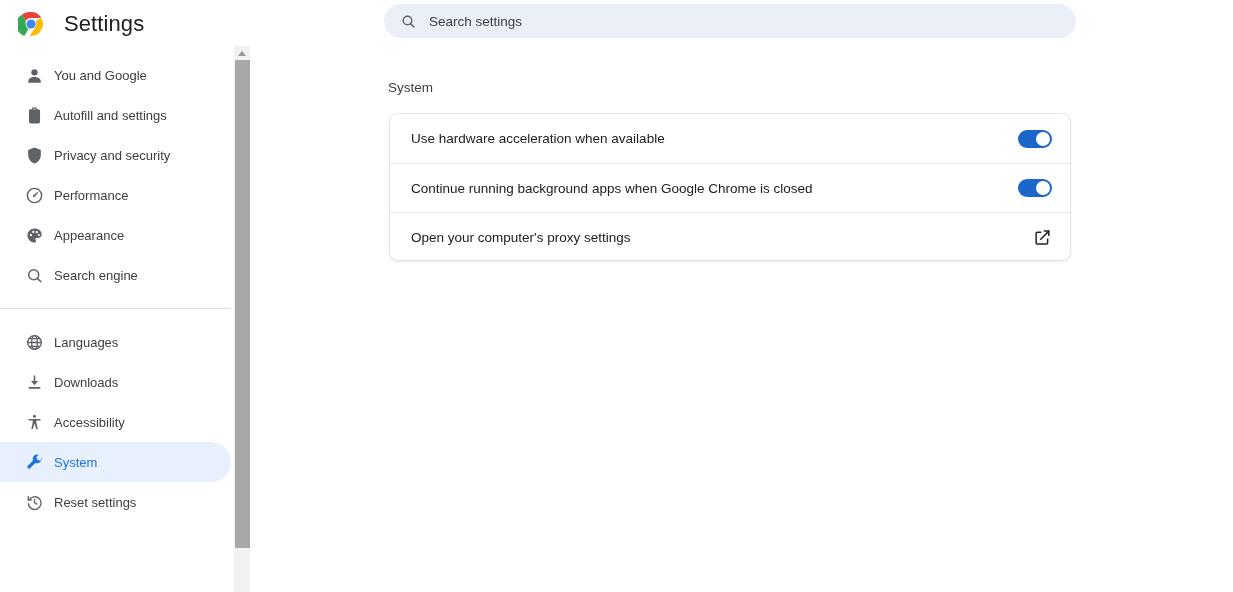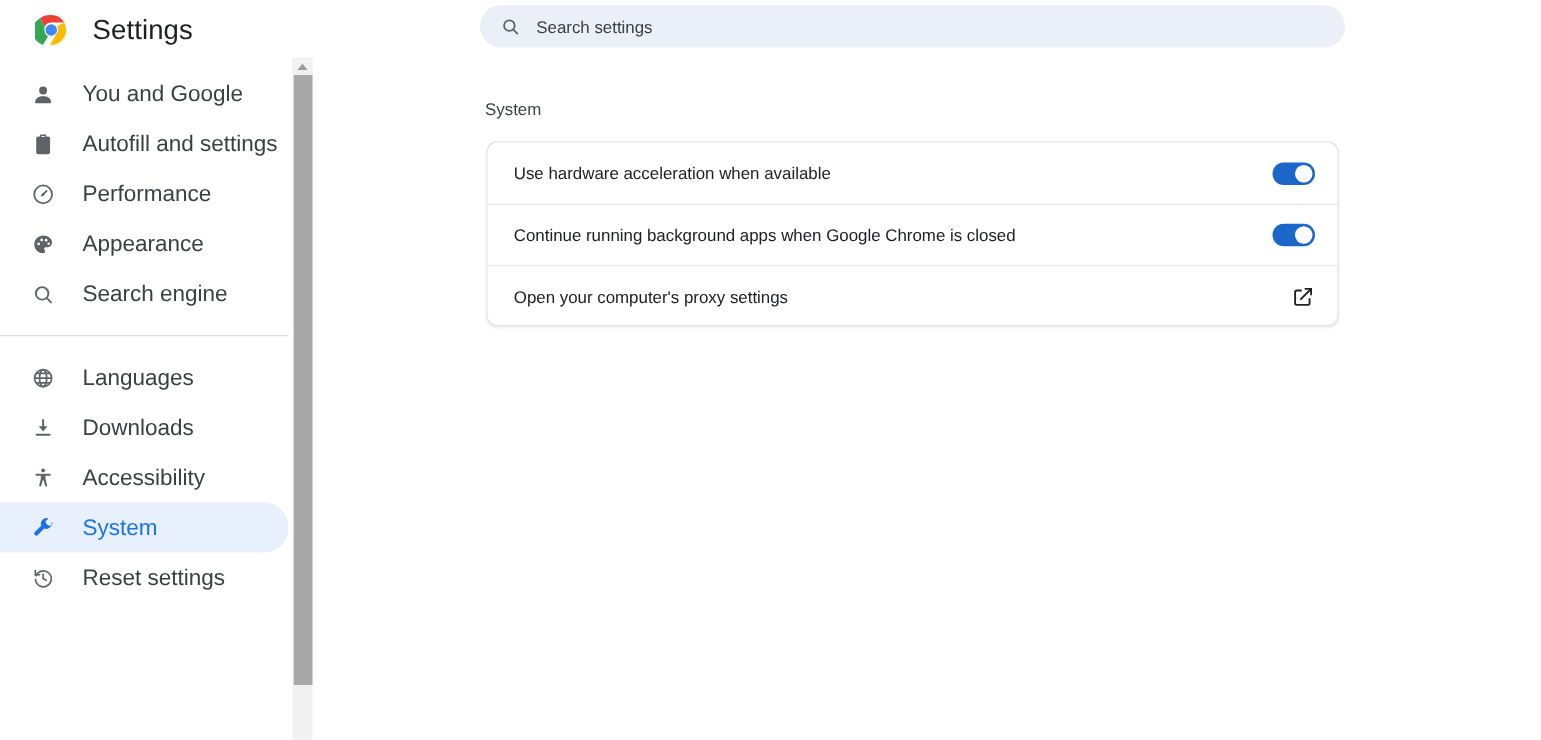--- a/index.html
+++ b/index.html
@@ -32,21 +32,20 @@
   }
 
   .brand {
     position: absolute;
     left: 0;
     top: 0;
     height: 48px;
     width: 231px;
     display: flex;
     align-items: center;
-    padding-left: 10px;
   }
   .brand-logo {
     width: 26px; height: 26px;
     margin-left: 18px;
     flex: 0 0 auto;
   }
   .brand-title {
     margin-left: 20px;
     font-size: 22px;
     color: #202124;
@@ -74,22 +73,22 @@
   }
   .nav-item .nav-icon {
     width: 20px; height: 20px;
     margin-left: 24px;
     flex: 0 0 auto;
     display: flex; align-items: center; justify-content: center;
     color: #5f6368;
   }
   .nav-item .nav-icon svg { display: block; }
   .nav-label {
-    margin-left: 22px;
-    font-size: 18px;
+    margin-left: 10px;
+    font-size: 13px;
     color: #3c4043;
     white-space: nowrap;
   }
   .nav-item.selected {
     background: #e8f0fe;
   }
   .nav-item.selected .nav-icon { color: #1a73e8; }
   .nav-item.selected .nav-label { color: #1a73e8; }
 
   .nav-divider {
@@ -268,20 +267,28 @@
 
       <div class="nav-item">
         <span class="nav-icon">
           <svg viewBox="0 0 24 24" width="19" height="19" fill="currentColor">
             <path d="M9 2h6v2h2a2 2 0 0 1 2 2v14a2 2 0 0 1-2 2H7a2 2 0 0 1-2-2V6a2 2 0 0 1 2-2h2V2zm1.5 1.5v1h3v-1h-3zM8 8h8v2H8V8zm0 3.5h8v2H8v-2zM8 15h5v2H8v-2z"></path>
           </svg>
         </span>
         <span class="nav-label">Autofill and settings</span>
       </div>
 
+      <div class="nav-item">
+        <span class="nav-icon">
+          <svg viewBox="0 0 24 24" width="19" height="19" fill="currentColor">
+            <path d="M12 2l8 3.2v6.1c0 5-3.4 9.4-8 10.7-4.6-1.3-8-5.7-8-10.7V5.2L12 2z"></path>
+          </svg>
+        </span>
+        <span class="nav-label">Privacy and security</span>
+      </div>
 
       <div class="nav-item">
         <span class="nav-icon">
           <svg viewBox="0 0 24 24" width="19" height="19" fill="none" stroke="currentColor" stroke-width="1.8">
             <circle cx="12" cy="12" r="9"></circle>
             <path d="M15.5 8.5L10.8 13.2" stroke-linecap="round"></path>
             <circle cx="12" cy="12" r="1.3" fill="currentColor" stroke="none"></circle>
           </svg>
         </span>
         <span class="nav-label">Performance</span>

